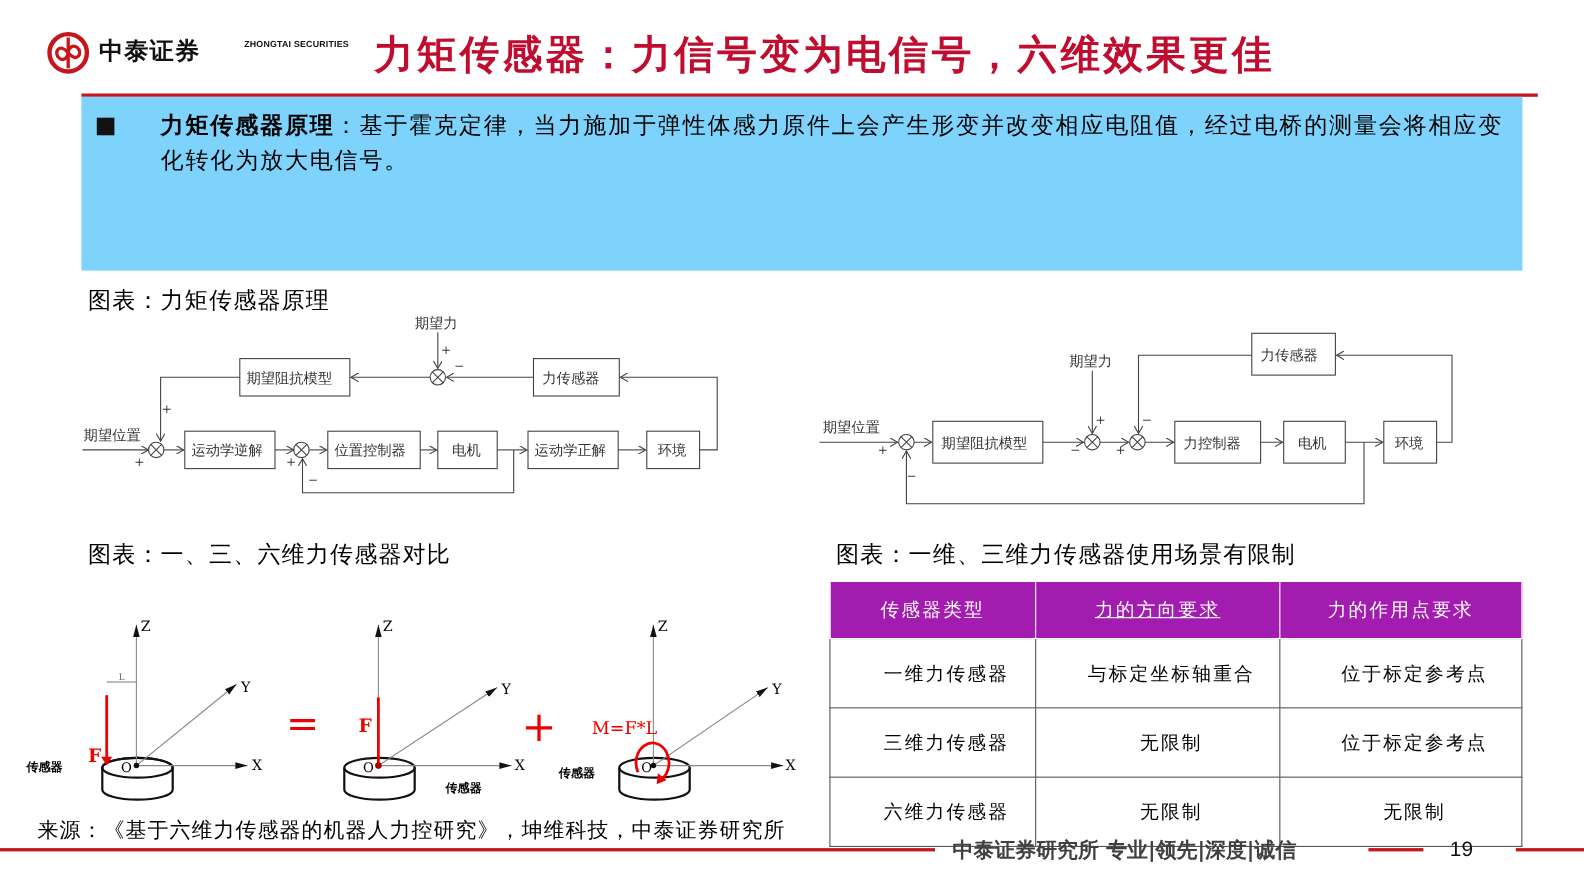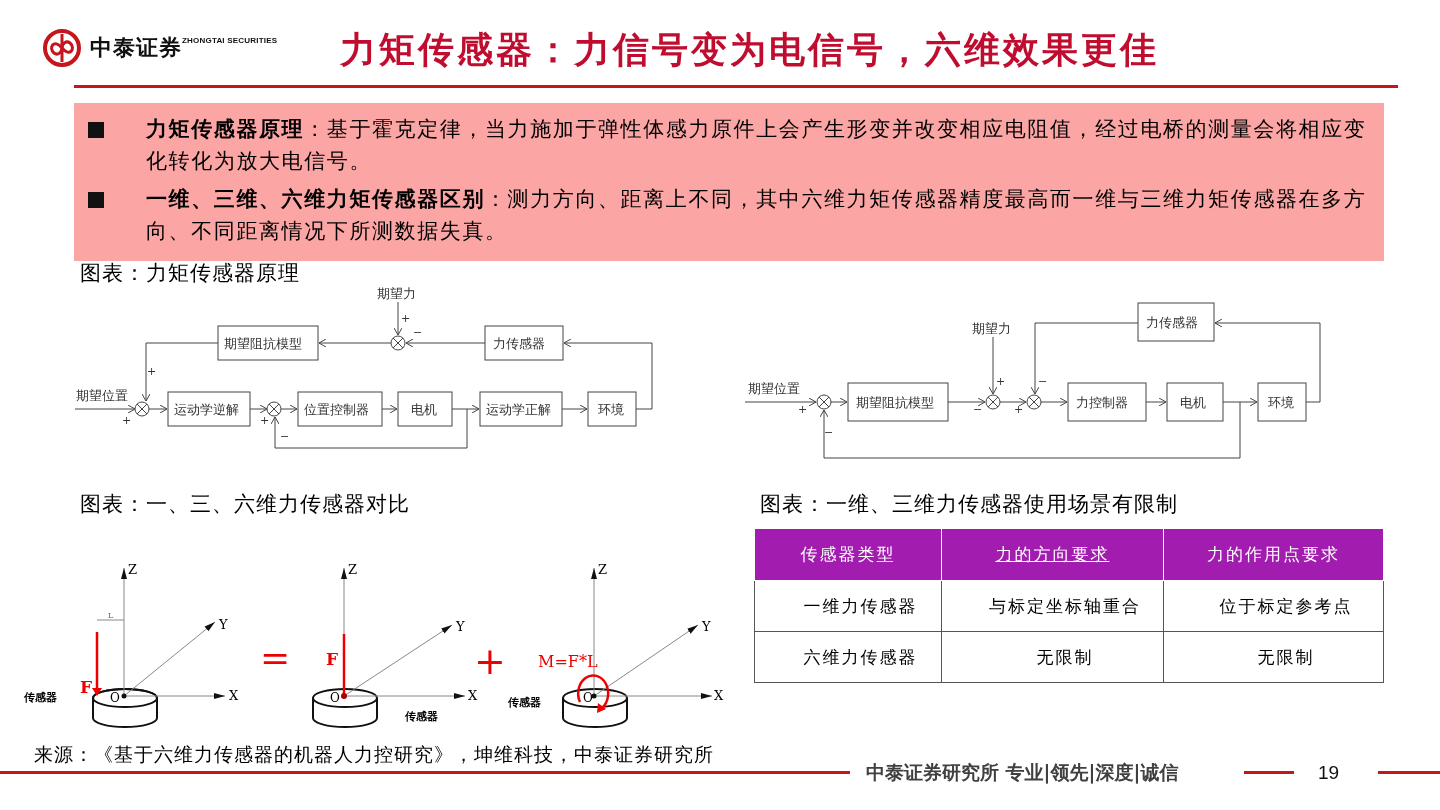--- a/index.html
+++ b/index.html
@@ -2,38 +2,38 @@
 <html><head>
 <meta charset="utf-8">
 <style>
   * { box-sizing: border-box; margin: 0; padding: 0; }
   body { width: 1440px; height: 810px; background: #ffffff; position: relative; overflow: hidden; font-family: "DejaVu Serif", serif; color: #000; }
 
   .logo { position: absolute; left: 42px; top: 28px; display: flex; align-items: center; }
   .logo-mark { width: 40px; height: 40px; }
   .logo-text { margin-left: 8px; display: flex; flex-direction: row; }
   .logo-cn { font-family: "DejaVu Sans", sans-serif; font-weight: bold; font-size: 22px; letter-spacing: 1px; color: #111; line-height: 24px; }
-  .logo-en { font-family: "Liberation Sans", sans-serif; font-weight: bold; font-size: 8px; color: #111; letter-spacing: 0.2px; }
+  .logo-en { font-family: "Liberation Sans", sans-serif; font-weight: bold; font-size: 8px; color: #111; letter-spacing: 0.2px; margin-left: 40px; }
 
   .title { position: absolute; left: 340px; top: 26px; font-family: "DejaVu Serif", serif; font-weight: bold; font-size: 36px; color: #c00d2f; letter-spacing: 3px; white-space: nowrap; }
   .title-rule { position: absolute; left: 74px; top: 85px; width: 1324px; height: 3px; background: #c4161c; }
 
-  .summary { position: absolute; left: 74px; top: 103px; width: 1310px; height: 158px; background: #fca5a5; padding: 10px 0 0 14px; }
+  .summary { position: absolute; left: 74px; top: 88px; width: 1310px; height: 158px; background: #7dd3fc; padding: 10px 0 0 14px; }
   .bullet { display: flex; margin-bottom: 6px; }
   .bullet-mark { width: 16px; height: 16px; background: #111; margin: 9px 42px 0 0; flex-shrink: 0; }
   .bullet-text { font-size: 21px; line-height: 32px; width: 1226px; letter-spacing: 1.6px; }
   .bullet-text b { font-weight: bold; }
 
   .fig-title { position: absolute; font-weight: normal; font-size: 21px; letter-spacing: 1px; white-space: nowrap; }
 
   svg text { font-family: "DejaVu Serif", serif; }
 
   .table { position: absolute; left: 754px; top: 528px; width: 630px; border-collapse: collapse; }
   .table th { background: #a21caf; color: #fff; font-weight: normal; font-size: 17px; height: 52px; border: 1px solid #fff; letter-spacing: 2px; }
-  .table td { font-size: 17px; height: 51px; text-align: center; border: 1px solid #555; letter-spacing: 2px; padding-left: 25px; }
+  .table td { font-size: 17px; height: 63px; text-align: center; border: 1px solid #555; letter-spacing: 2px; padding-left: 25px; }
 
   .source { position: absolute; left: 34px; top: 742px; font-size: 19px; letter-spacing: 1px; white-space: nowrap; }
   .footer-rule-left { position: absolute; left: 0; top: 771px; width: 850px; height: 3px; background: #c4161c; }
   .footer-slogan { position: absolute; left: 866px; top: 760px; font-family: "DejaVu Sans", sans-serif; font-size: 19px; color: #404040; white-space: nowrap; font-weight: bold; }
   .footer-rule-mid { position: absolute; left: 1244px; top: 771px; width: 50px; height: 3px; background: #c4161c; }
   .page-num { position: absolute; left: 1318px; top: 762px; font-family: "Liberation Sans", sans-serif; font-size: 19px; color: #111; }
   .footer-rule-right { position: absolute; left: 1378px; top: 771px; width: 62px; height: 3px; background: #c4161c; }
 </style>
 </head>
 <body>
@@ -49,24 +49,20 @@
     <span class="logo-en">ZHONGTAI SECURITIES</span>
   </div>
 </div>
 <div class="title">力矩传感器：力信号变为电信号，六维效果更佳</div>
 <div class="title-rule"></div>
 
 <div class="summary">
   <div class="bullet">
     <span class="bullet-mark"></span>
     <p class="bullet-text"><b>力矩传感器原理</b><span>：基于霍克定律，当力施加于弹性体感力原件上会产生形变并改变相应电阻值，经过电桥的测量会将相应变化转化为放大电信号。</span></p>
-  </div>
-  <div class="bullet">
-    <span class="bullet-mark"></span>
-    <p class="bullet-text"><b>一维、三维、六维力矩传感器区别</b><span>：测力方向、距离上不同，其中六维力矩传感器精度最高而一维与三维力矩传感器在多方向、不同距离情况下所测数据失真。</span></p>
   </div>
 </div>
 
 <div class="fig-title" style="left:80px; top:259px;">图表：力矩传感器原理</div>
 
 <svg style="position:absolute; left:70px; top:280px;" width="600" height="180">
   <defs>
     <marker id="arr" markerWidth="8" markerHeight="8" refX="7" refY="4" orient="auto">
       <path d="M0,0 L7,4 L0,8" fill="none" stroke="#444" stroke-width="1"></path>
     </marker>
@@ -243,20 +239,25 @@
       <th style="width:212px;">力的作用点要求</th>
     </tr>
   </thead>
   <tbody>
     <tr>
       <td>一维力传感器</td>
       <td>与标定坐标轴重合</td>
       <td>位于标定参考点</td>
     </tr>
     <tr>
+      <td>三维力传感器</td>
+      <td>无限制</td>
+      <td>位于标定参考点</td>
+    </tr>
+    <tr>
       <td>六维力传感器</td>
       <td>无限制</td>
       <td>无限制</td>
     </tr>
   </tbody>
 </table>
 
 <div class="source">来源：《基于六维力传感器的机器人力控研究》，坤维科技，中泰证券研究所</div>
 <div class="footer-rule-left"></div>
 <div class="footer-slogan">中泰证券研究所 专业|领先|深度|诚信</div>

